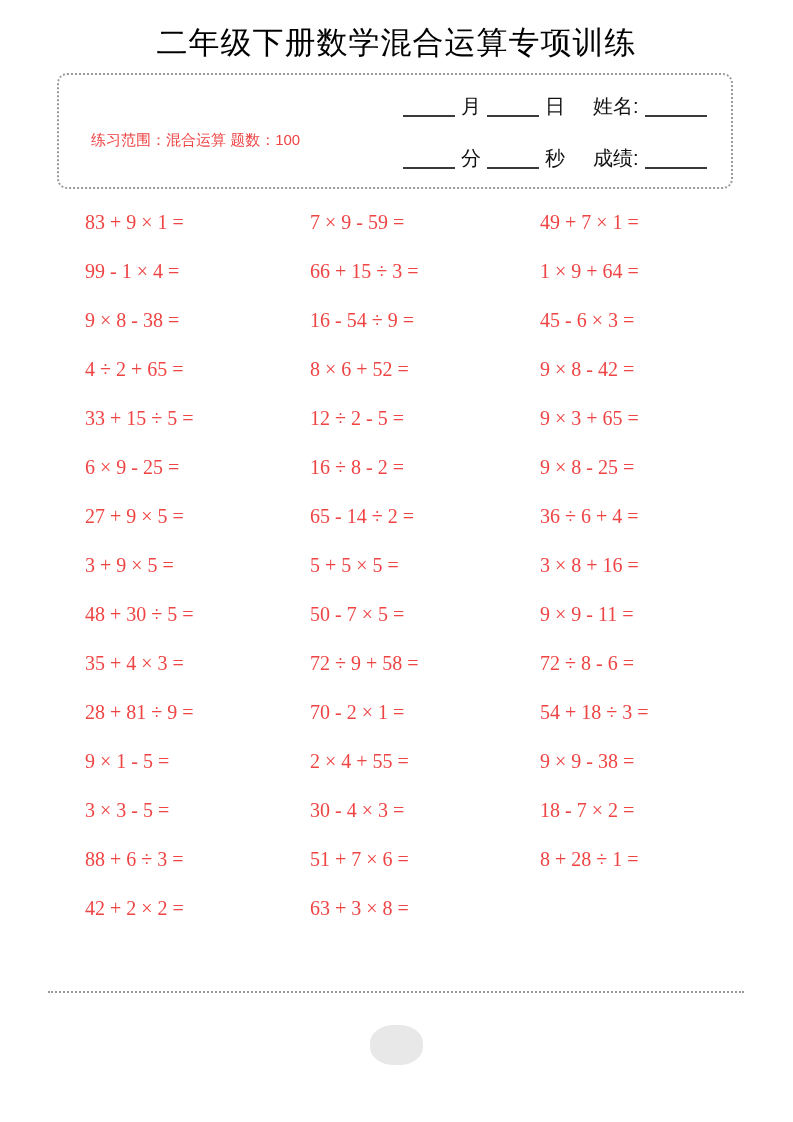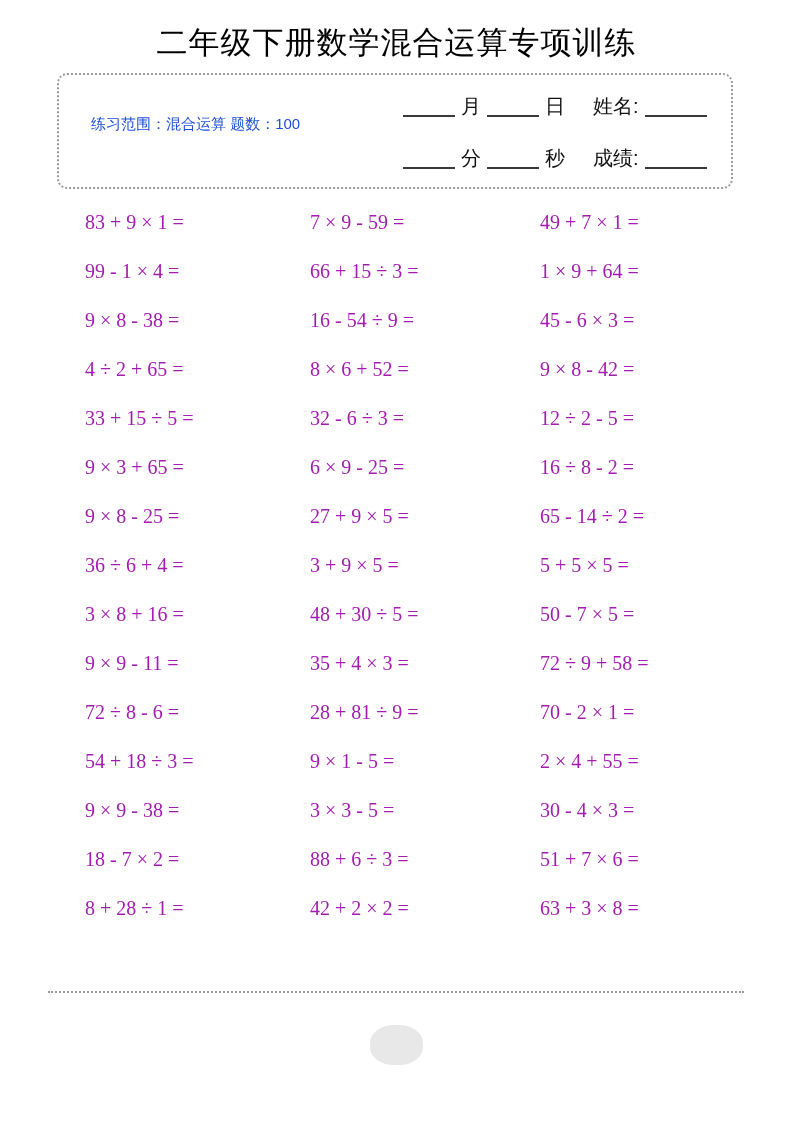--- a/index.html
+++ b/index.html
@@ -30,23 +30,23 @@
     top: 73px;
     width: 676px;
     height: 116px;
     box-sizing: border-box;
     border: 2px dotted #999999;
     border-radius: 10px;
   }
   .scope {
     position: absolute;
     left: 32px;
-    top: 40px;
+    top: 56px;
     font-size: 15px;
-    color: #1d4ed8;
+    color: #ef4444;
     white-space: nowrap;
   }
   .fill-block {
     position: absolute;
     left: 344px;
     top: 16px;
     font-size: 20px;
     color: #111111;
   }
   .fill-line {
@@ -70,21 +70,21 @@
     position: absolute;
     left: 85px;
     top: 198px;
     width: 662px;
     display: grid;
     grid-template-columns: 225px 230px 1fr;
     grid-auto-rows: 49px;
     align-items: center;
     font-family: "Liberation Serif", serif;
     font-size: 20px;
-    color: #a21caf;
+    color: #ef4444;
   }
   .problem { white-space: nowrap; }
   .divider {
     position: absolute;
     left: 48px;
     top: 991px;
     width: 696px;
     height: 0;
     border-top: 2px dotted #9a9a9a;
   }
@@ -135,21 +135,20 @@
       <div class="problem">99 - 1 × 4 =</div>
       <div class="problem">66 + 15 ÷ 3 =</div>
       <div class="problem">1 × 9 + 64 =</div>
       <div class="problem">9 × 8 - 38 =</div>
       <div class="problem">16 - 54 ÷ 9 =</div>
       <div class="problem">45 - 6 × 3 =</div>
       <div class="problem">4 ÷ 2 + 65 =</div>
       <div class="problem">8 × 6 + 52 =</div>
       <div class="problem">9 × 8 - 42 =</div>
       <div class="problem">33 + 15 ÷ 5 =</div>
-      <div class="problem">32 - 6 ÷ 3 =</div>
       <div class="problem">12 ÷ 2 - 5 =</div>
       <div class="problem">9 × 3 + 65 =</div>
       <div class="problem">6 × 9 - 25 =</div>
       <div class="problem">16 ÷ 8 - 2 =</div>
       <div class="problem">9 × 8 - 25 =</div>
       <div class="problem">27 + 9 × 5 =</div>
       <div class="problem">65 - 14 ÷ 2 =</div>
       <div class="problem">36 ÷ 6 + 4 =</div>
       <div class="problem">3 + 9 × 5 =</div>
       <div class="problem">5 + 5 × 5 =</div>

